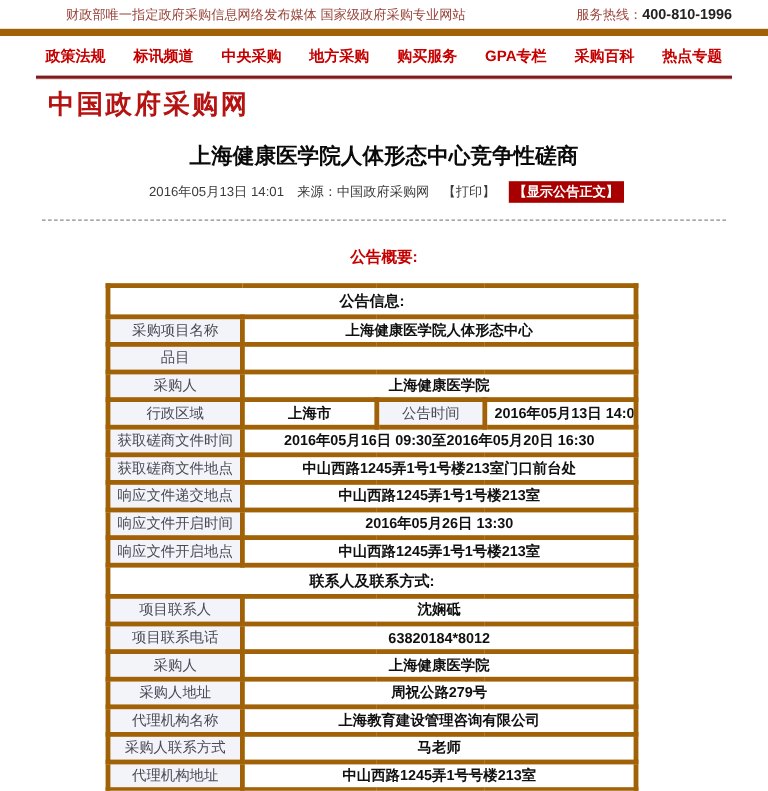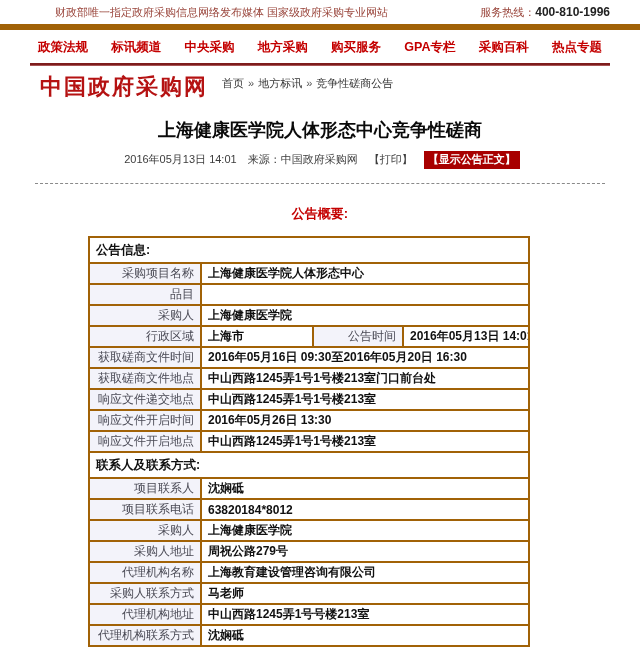--- a/index.html
+++ b/index.html
@@ -13,43 +13,43 @@
   .topbar .hotline { color: #99443a; }
   .topbar .hotline b { color: #222; font-size: 12px; }
 
   
   .nav { display: flex; justify-content: space-between; padding: 9px 38px 7px 38px; }
   .nav a { font-size: 12.5px; font-weight: bold; color: #c40000; text-decoration: none; }
   .nav-rule { margin: 0 30px; height: 1px; background: #ffffff;
               border-top: 2px solid #7e1c1c; border-bottom: 1px solid #a65454; }
 
   
-  .brand-row { display: flex; padding: 10px 0 8px 40px; }
+  .brand-row { display: flex; align-items: flex-end; padding: 10px 0 8px 40px; }
   .logo { font-size: 22px; font-weight: bold; color: #b51212; letter-spacing: 2px; line-height: 1; }
   .breadcrumb { font-size: 11px; color: #333; margin-left: 14px; padding-bottom: 3px; }
   .breadcrumb a { color: #333; text-decoration: none; }
   .breadcrumb .sep { color: #555; margin: 0 4px; }
 
   
   .title { text-align: center; font-size: 18px; font-weight: bold; color: #0a0a0a; margin-top: 12px; }
   .meta { text-align: center; font-size: 11px; color: #3c3c3c; margin-top: 9px; }
   .meta .piece { margin: 0 4px; }
   .meta a.print { color: #3c3c3c; text-decoration: none; }
   .show-full { display: inline-block; background: #a80000; color: #ffffff; font-weight: bold;
                padding: 1px 4px 2px 4px; margin-left: 4px; cursor: pointer; }
 
   .dashed { border: 0; border-top: 1px dashed #8a8a8a; margin: 14px 35px 0 35px; }
 
   .summary-heading { text-align: center; color: #c40000; font-weight: bold; font-size: 13px; margin-top: 21px; }
 
   
   table.summary { border-collapse: collapse; width: 440px; margin: 13px 0 0 88px;
                   border: 1px solid #9a9aa4; table-layout: fixed; }
-  table.summary td { border: 2px solid #a16207; font-size: 12px; height: 21px;
-                     padding: 1px 6px; overflow: hidden; white-space: nowrap; }
+  table.summary td { border: 4px solid #a16207; font-size: 12px; height: 21px;
+                     padding: 1px 6px; overflow: hidden; white-space: nowrap; text-align: center; }
   td.lbl { background: #f3f3fa; color: #4a4a55; text-align: right; }
   td.val { font-weight: bold; color: #101010; background: #ffffff; }
   tr.section td { font-weight: bold; color: #101010; background: #ffffff; height: 26px; font-size: 12.5px; }
 </style>
 </head>
 <body>
 
 <div class="topbar">
   <span>财政部唯一指定政府采购信息网络发布媒体 国家级政府采购专业网站</span>
   <span class="hotline"><span>服务热线：</span><b>400-810-1996</b></span>
@@ -62,23 +62,20 @@
   <a href="#">地方采购</a>
   <a href="#">购买服务</a>
   <a href="#">GPA专栏</a>
   <a href="#">采购百科</a>
   <a href="#">热点专题</a>
 </div>
 <div class="nav-rule"></div>
 
 <div class="brand-row">
   <span class="logo">中国政府采购网</span>
-  <span class="breadcrumb">
-    <a href="#">首页</a><span class="sep">»</span><a href="#">地方标讯</a><span class="sep">»</span><span>竞争性磋商公告</span>
-  </span>
 </div>
 
 <div class="title">上海健康医学院人体形态中心竞争性磋商</div>
 <div class="meta">
   <span class="piece">2016年05月13日 14:01</span>
   <span class="piece">来源：中国政府采购网</span>
   <a href="#" class="piece print">【打印】</a>
   <span class="show-full">【显示公告正文】</span>
 </div>
 

